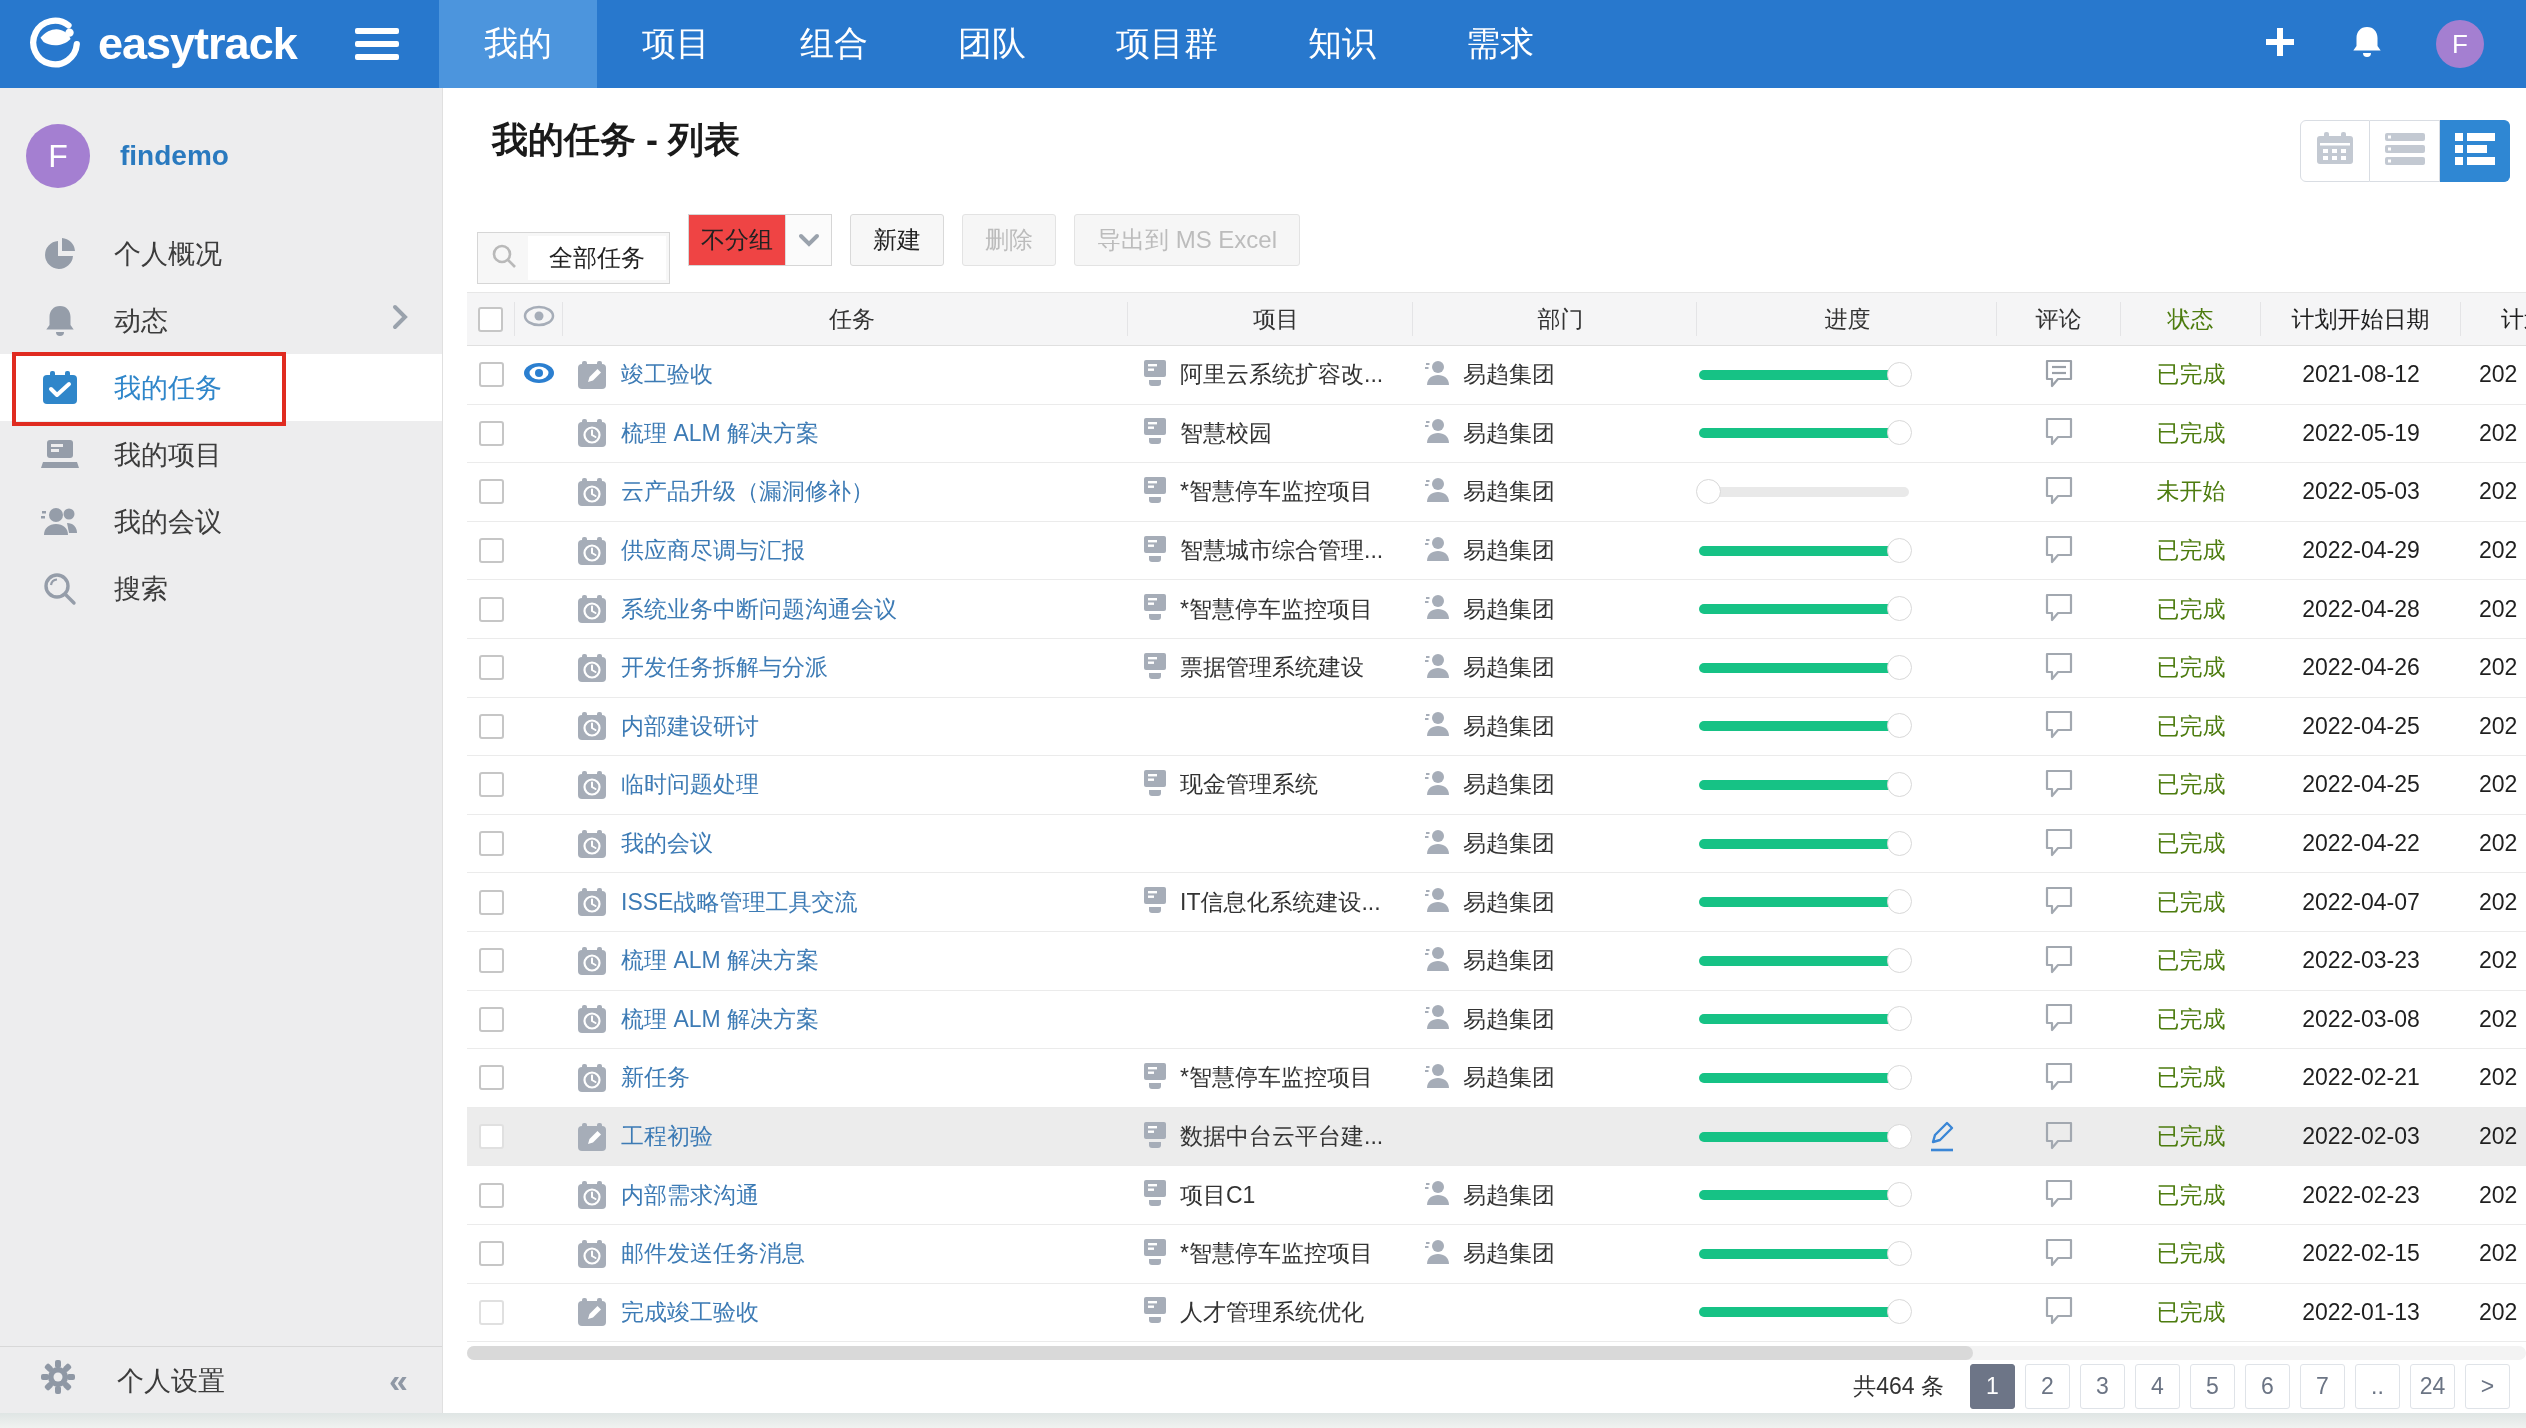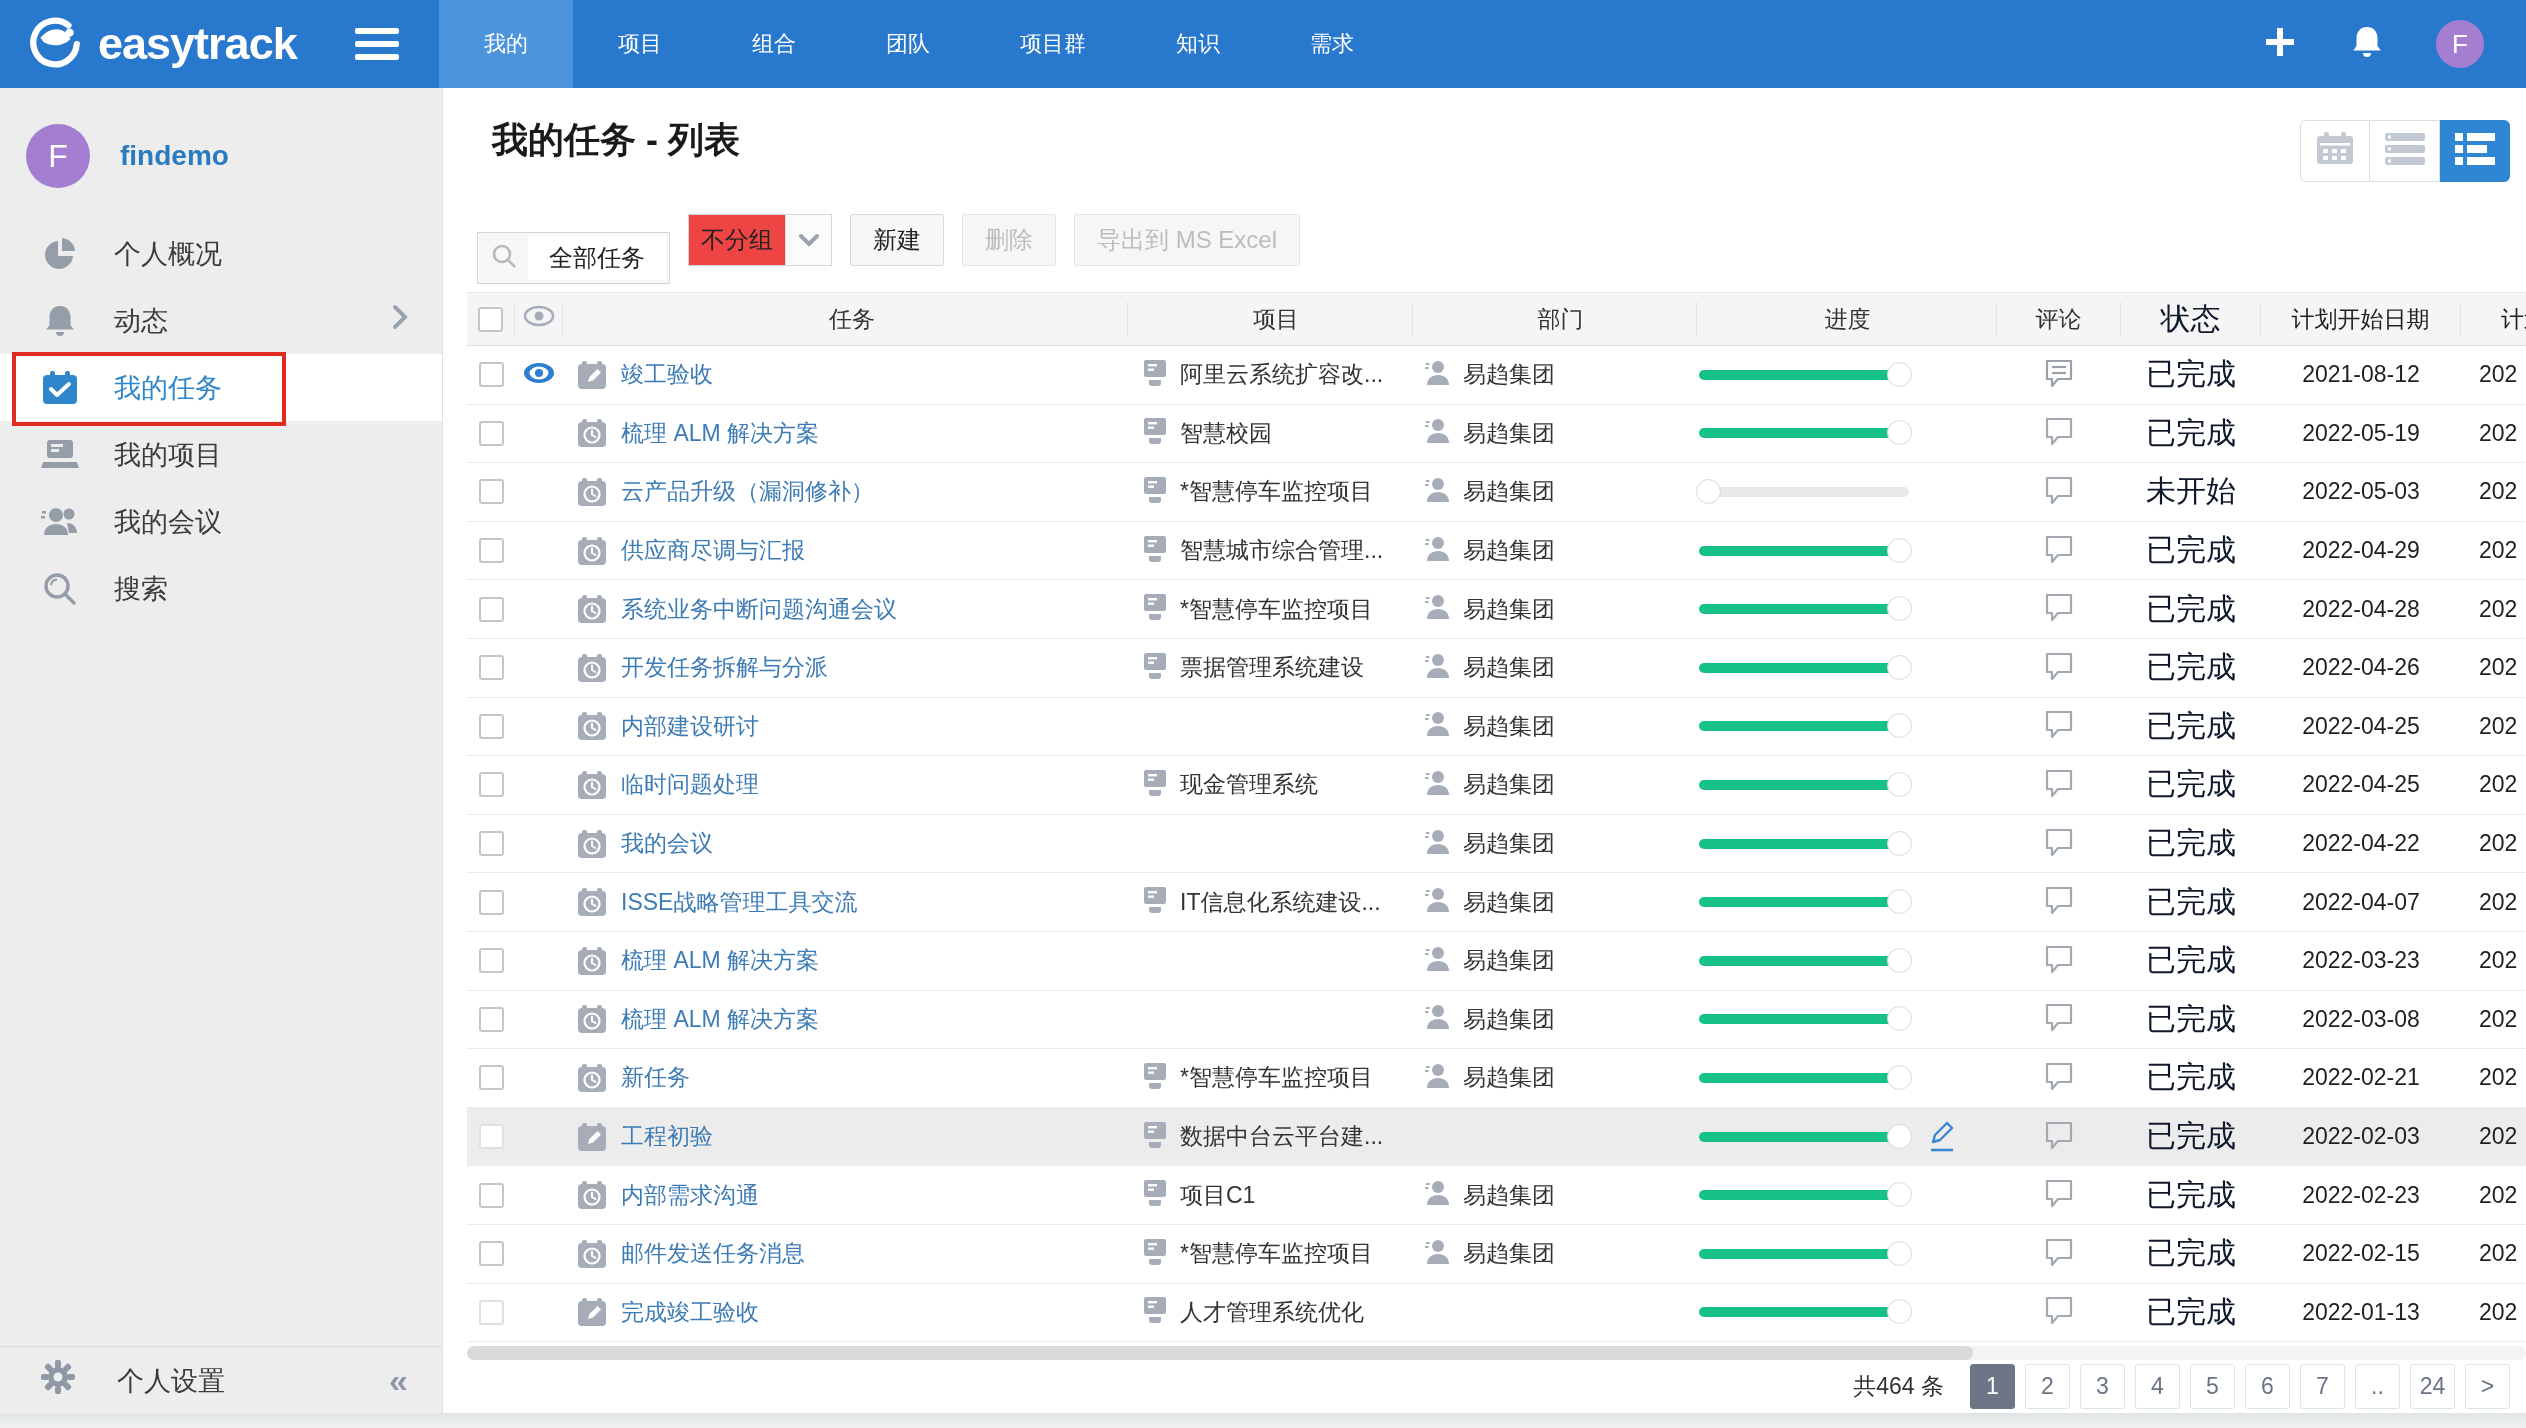--- a/index.html
+++ b/index.html
@@ -8,21 +8,21 @@
   .stage { position:relative; width:2526px; height:1428px; }
 
   
   .topbar { position:absolute; top:0; left:0; width:100%; height:88px;
     background:#2878cd; display:flex; align-items:center; z-index:30; }
   .brand { display:flex; align-items:center; gap:16px; padding-left:28px; width:355px; }
   .brand-text { color:#fff; font-size:45px; font-weight:bold; letter-spacing:-1px; }
   .hamburger { width:44px; height:32px; display:flex; flex-direction:column; justify-content:space-between; margin-right:40px; cursor:pointer; }
   .hamburger span { display:block; height:6px; background:#fff; border-radius:2px; }
   .nav-tabs { display:flex; height:88px; }
-  .nav-tab { padding:3px 45px; display:flex; align-items:center; color:#fff; font-size:22px; cursor:pointer; }
+  .nav-tab { padding:3px 45px; display:flex; align-items:center; color:#fff; font-size:34px; cursor:pointer; }
   .nav-tab.active { background:#4c95dd; }
   .topbar-right { margin-left:auto; display:flex; align-items:center; gap:52px; padding-right:42px; }
   .tb-avatar { width:48px; height:48px; border-radius:50%; background:#a47fd1; color:#fff;
     display:flex; align-items:center; justify-content:center; font-size:26px; }
 
   
   .sidebar { position:absolute; top:88px; left:0; bottom:0; width:443px;
     background:#ededee; border-right:1px solid #e0e0e0; z-index:20; }
   .side-user { position:absolute; top:36px; left:26px; display:flex; align-items:center; gap:30px; }
   .side-avatar { width:64px; height:64px; border-radius:50%; background:#a47fd1; color:#fff;
@@ -78,21 +78,21 @@
   .trow { display:flex; height:58.6px; border-bottom:1px solid #ebebeb; align-items:center; background:#fff; }
   .trow.hl { background:#ececec; }
   .cell { display:flex; align-items:center; height:100%; }
   .c-check { width:48px; justify-content:center; }
   .c-eye   { width:48px; justify-content:center; }
   .c-task  { width:565px; padding-left:14px; }
   .c-proj  { width:285px; padding-left:12px; }
   .c-dept  { width:284px; padding-left:12px; }
   .c-prog  { width:300px; padding-left:2px; }
   .c-comm  { width:124px; justify-content:center; }
-  .c-stat  { width:140px; justify-content:center; font-size:30px; color:#0f172a; }
+  .c-stat  { width:140px; justify-content:center; font-size:23px; color:#4d7c0f; }
   .c-date1 { width:200px; justify-content:center; font-size:23px; color:#1f1f1f; }
   .c-date2 { width:200px; padding-left:18px; font-size:23px; color:#1f1f1f; }
   .cb { width:25px; height:25px; border:2px solid #c6c6c6; border-radius:3px; background:#fff; cursor:pointer; }
   .cb.light { border-color:#e0e0e0; }
   .task-type { margin-right:14px; display:flex; }
   .task-link { color:#3d7bb5; font-size:23px; text-decoration:none; cursor:pointer; white-space:nowrap; }
   .proj-name, .dept-name { font-size:23px; color:#333; margin-left:10px; white-space:nowrap; }
   .pbar { width:210px; height:10px; border-radius:5px; background:#16c285; position:relative; }
   .pbar.zero { background:#e9e9e9; }
   .knob { position:absolute; top:-8px; width:25px; height:25px; border-radius:50%;

